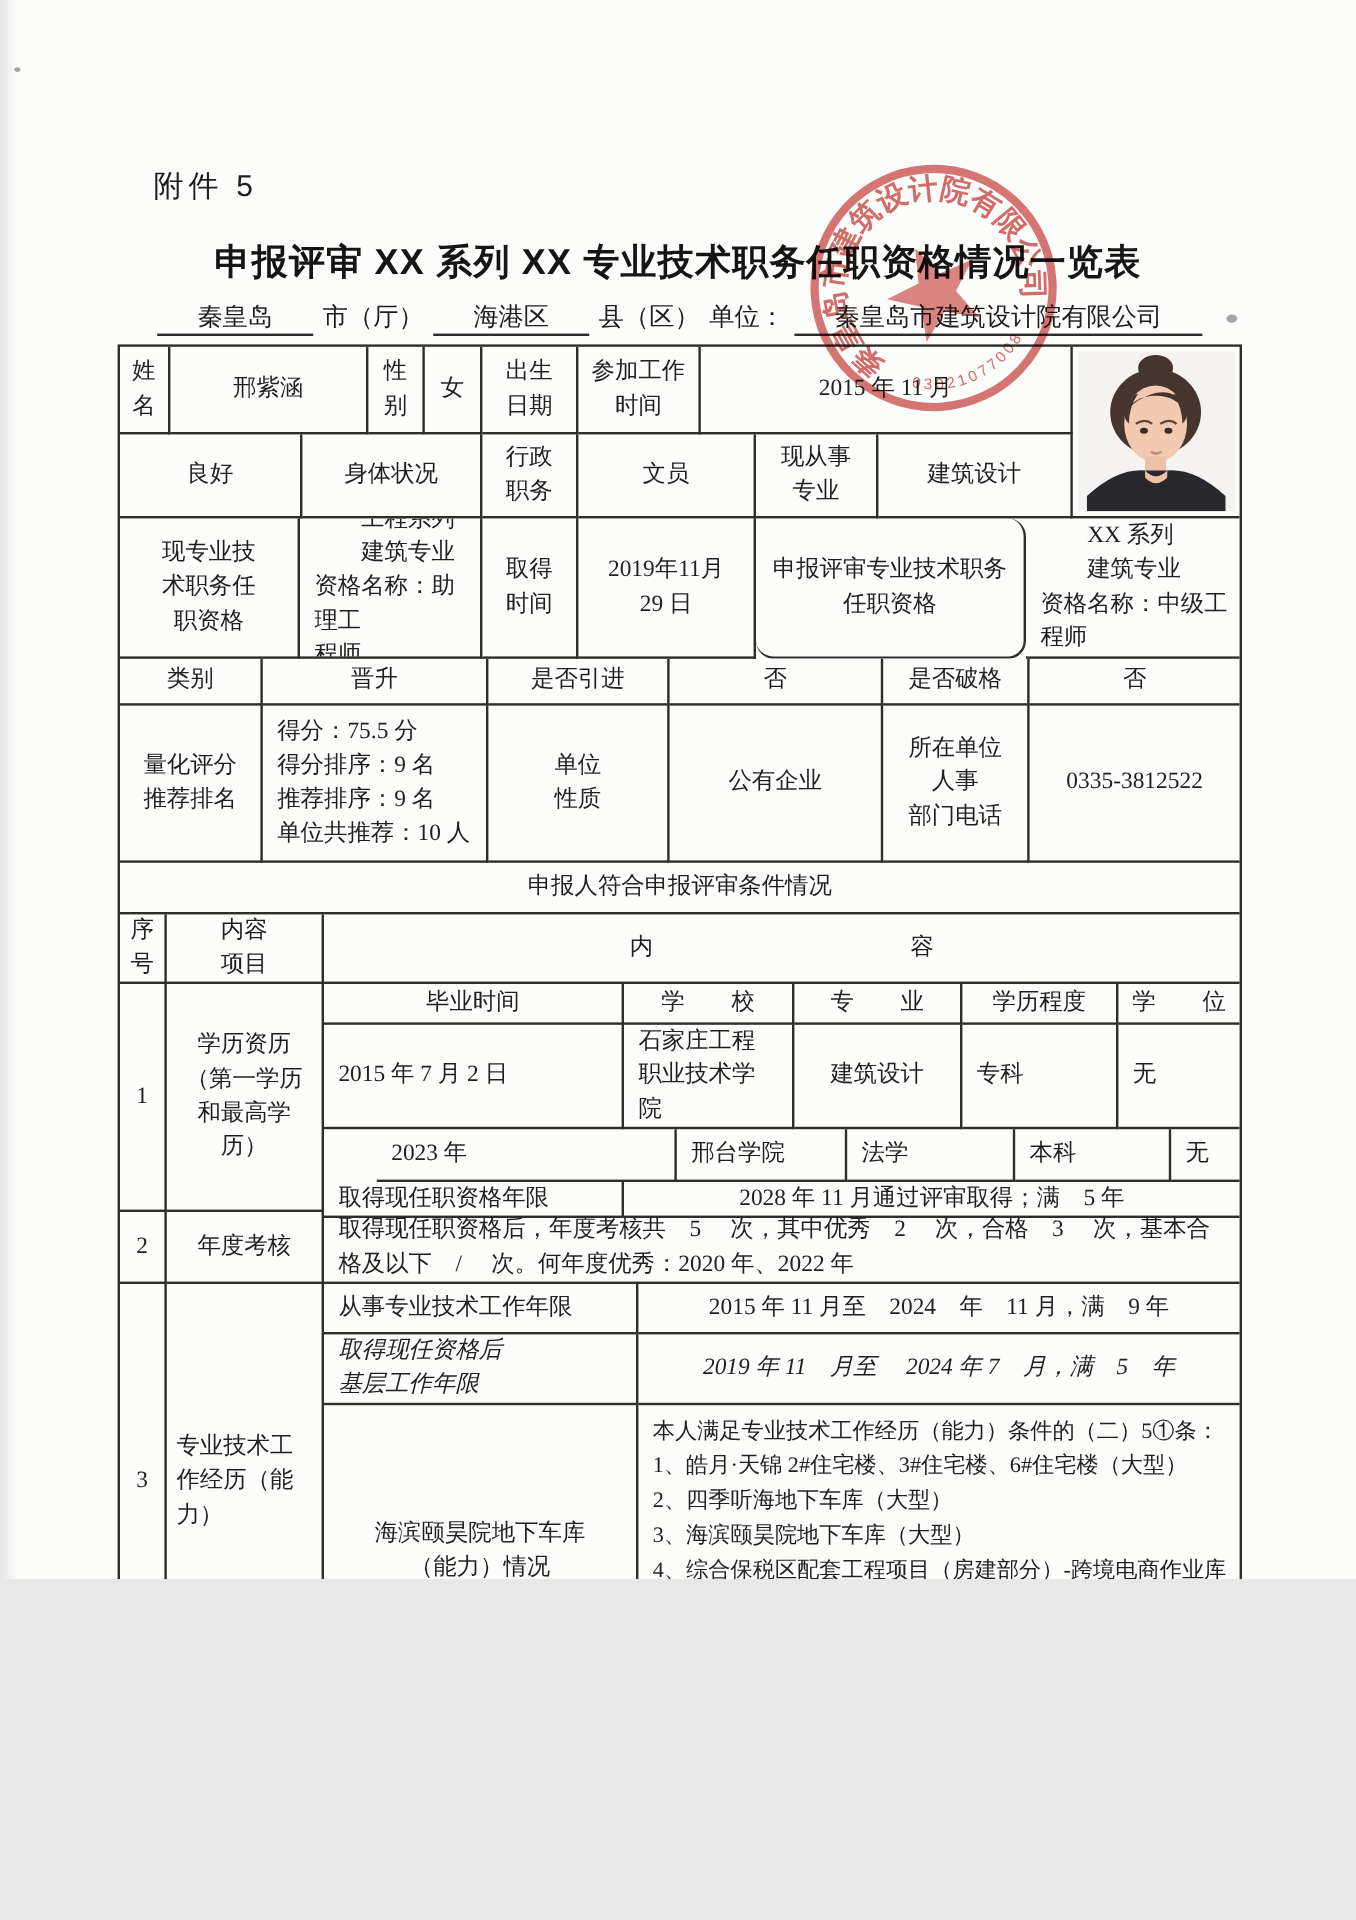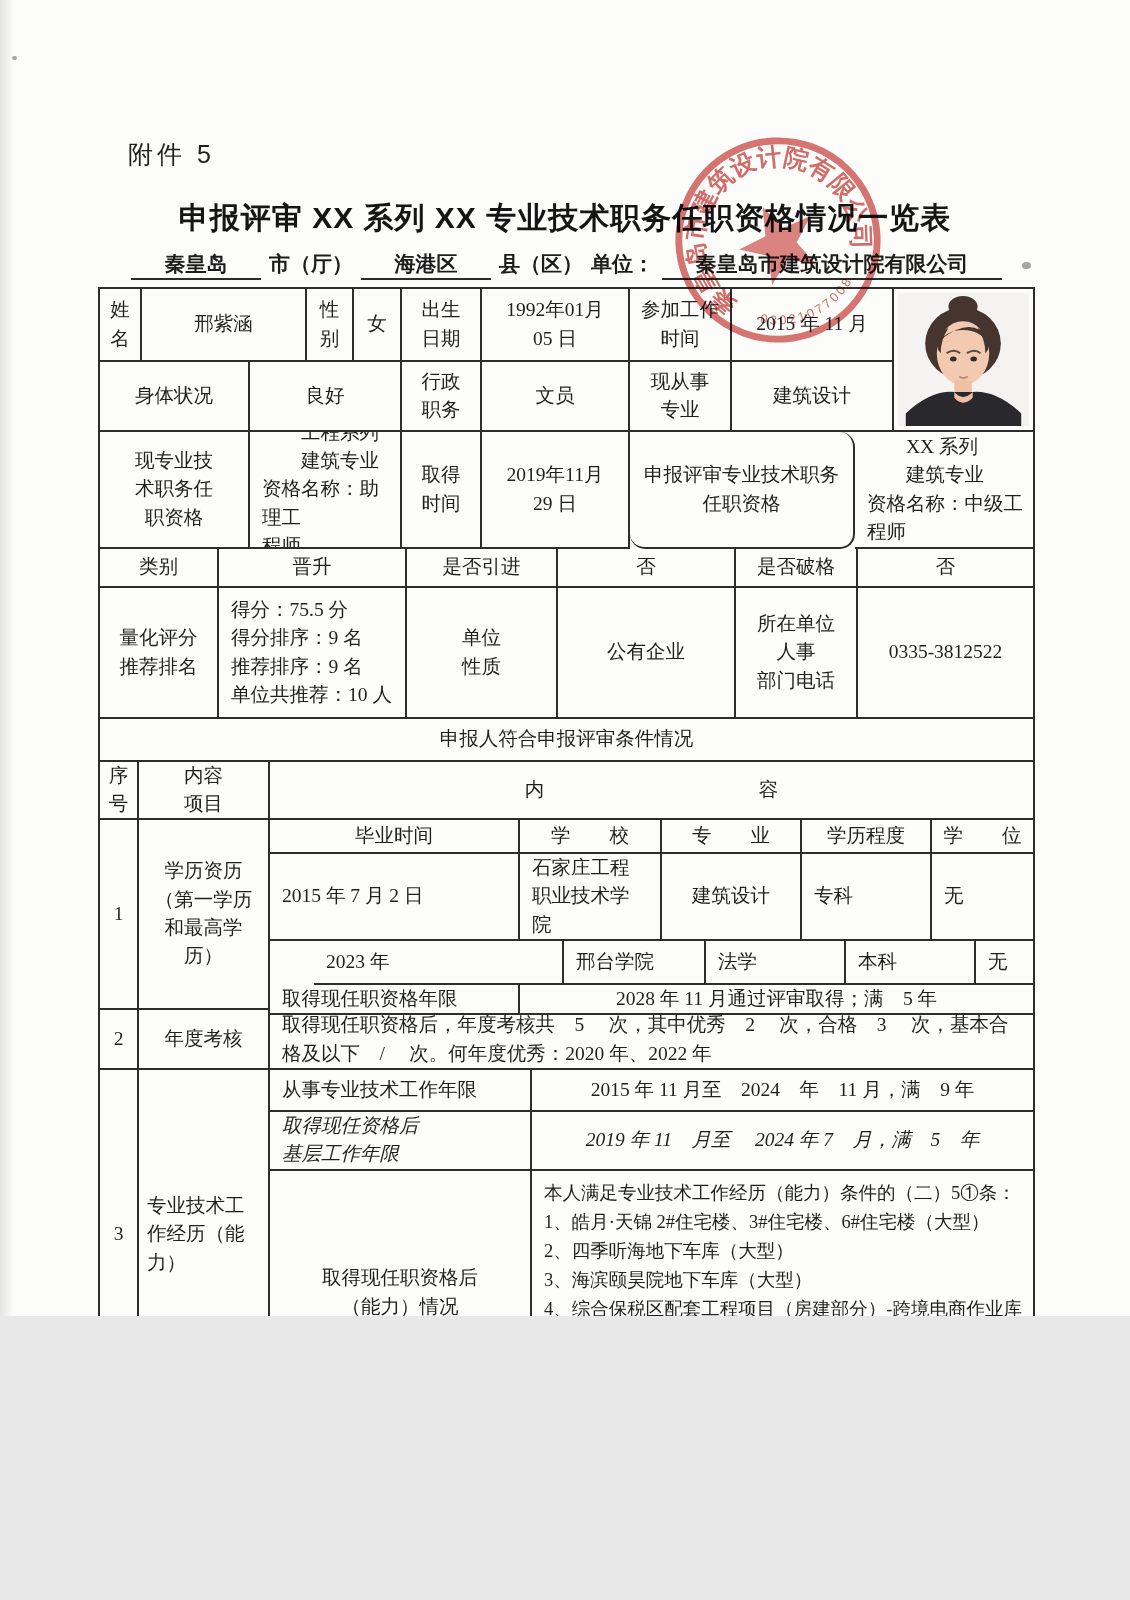--- a/index.html
+++ b/index.html
@@ -8,21 +8,21 @@
   .scan-edge{position:absolute;left:0;top:0;width:14px;height:1600px;
         background:linear-gradient(90deg,rgba(120,120,125,0.18),rgba(120,120,125,0.0));}
   .speck{position:absolute;background:rgba(60,60,65,0.45);border-radius:50%;}
   .attachment{position:absolute;left:128px;top:138px;font-family:"Liberation Sans","DejaVu Sans",sans-serif;
         font-size:25px;letter-spacing:4px;color:#1e1e1e;}
   .title{position:absolute;left:60px;right:60px;top:198px;margin:0;text-align:center;
         font-family:"Liberation Sans","DejaVu Sans",sans-serif;font-weight:bold;font-size:30px;
         letter-spacing:1px;color:#151515;}
   .subtitle{position:absolute;left:98px;width:937px;top:250px;display:flex;justify-content:center;
         align-items:baseline;font-size:21px;color:#1c1c1c;white-space:nowrap;}
-  .subtitle .seg{margin:0 4px;font-weight:bold;}
+  .subtitle .seg{margin:0 4px;}
   .subtitle .u{border-bottom:2px solid #2a2a2a;text-align:center;}
   
   .sheet{position:absolute;left:98px;top:287px;width:937px;height:1110px;
         border:2px solid #2e2d2c;box-sizing:border-box;background:transparent;}
   .band{display:flex;}
   .col{display:flex;flex-direction:column;}
   .cell{box-sizing:border-box;border-right:2px solid #2e2d2c;border-bottom:2px solid #2e2d2c;
         display:flex;align-items:center;justify-content:center;text-align:center;
         font-size:19.5px;line-height:1.45;color:#1f1f1f;overflow:hidden;}
   .cell.last{border-right:none;}
@@ -82,29 +82,27 @@
       <div class="col" style="flex:0 0 794px;">
         <div class="band" style="flex:0 0 73px;">
           <div class="cell pre" style="flex:0 0 42px;">姓
 名</div>
           <div class="cell" style="flex:0 0 165px;">邢紫涵</div>
           <div class="cell pre" style="flex:0 0 47px;">性
 别</div>
           <div class="cell" style="flex:0 0 48px;">女</div>
           <div class="cell pre" style="flex:0 0 80px;">出生
 日期</div>
-          <div class="cell pre" style="flex:0 0 148px;">1992年01月
-05 日</div>
           <div class="cell pre" style="flex:0 0 102px;">参加工作
 时间</div>
           <div class="cell" style="flex:1;">2015 年 11 月</div>
         </div>
         <div class="band" style="flex:1;">
+          <div class="cell" style="flex:0 0 152px;">良好</div>
           <div class="cell" style="flex:0 0 150px;">身体状况</div>
-          <div class="cell" style="flex:0 0 152px;">良好</div>
           <div class="cell pre" style="flex:0 0 80px;">行政
 职务</div>
           <div class="cell" style="flex:0 0 148px;">文员</div>
           <div class="cell pre" style="flex:0 0 102px;">现从事
 专业</div>
           <div class="cell" style="flex:1;">建筑设计</div>
         </div>
       </div>
       <div class="cell last photo-cell" style="flex:1;">
         <svg viewBox="0 0 135 137" preserveAspectRatio="none">
@@ -235,21 +233,21 @@
         <div class="band" style="flex:0 0 42px;">
           <div class="cell leftal" style="flex:0 0 262px;">从事专业技术工作年限</div>
           <div class="cell last" style="flex:1;">2015 年 11 月至　2024　年　11 月，满　9 年</div>
         </div>
         <div class="band" style="flex:0 0 58px;font-style:italic;">
           <div class="cell pre leftal" style="flex:0 0 262px;">取得现任资格后
 基层工作年限</div>
           <div class="cell last" style="flex:1;">2019 年 11　月至　 2024 年 7　月，满　5　年</div>
         </div>
         <div class="band" style="flex:1;">
-          <div class="cell bot pre" style="flex:0 0 262px;">取得现任职资格后
+          <div class="cell bot pre" style="flex:0 0 262px;">海滨颐昊院地下车库
 （能力）情况</div>
           <div class="cell last bot pre leftal topal smallprint" style="flex:1;padding:8px 10px 4px 12px;">本人满足专业技术工作经历（能力）条件的（二）5①条：
 1、皓月·天锦 2#住宅楼、3#住宅楼、6#住宅楼（大型）
 2、四季听海地下车库（大型）
 3、海滨颐昊院地下车库（大型）
 4、综合保税区配套工程项目（房建部分）-跨境电商作业库跨境电商作业库室外配套设施工程（中型）
 5、年产 8 万吨绿色增效剂和中国增值技术研发及土壤修复中心项目（中型）</div>
         </div>
       </div>
     </div>

